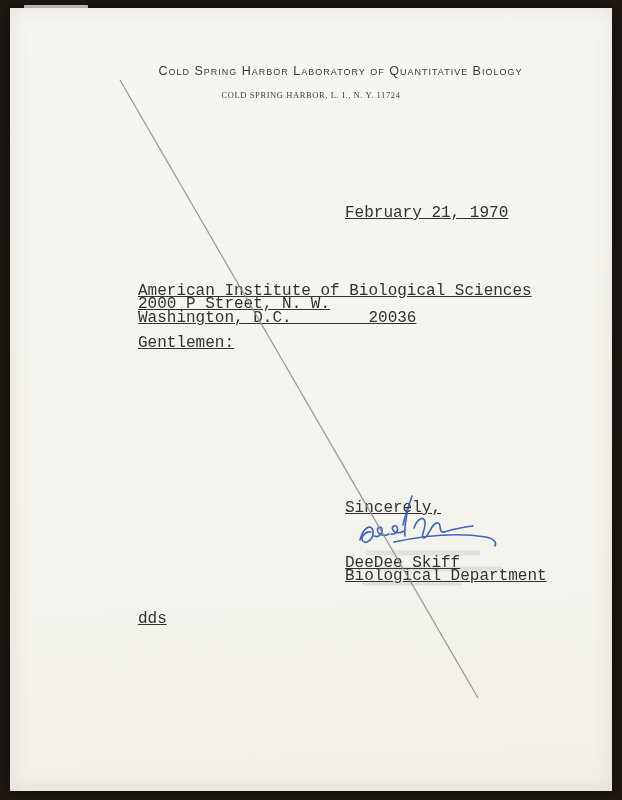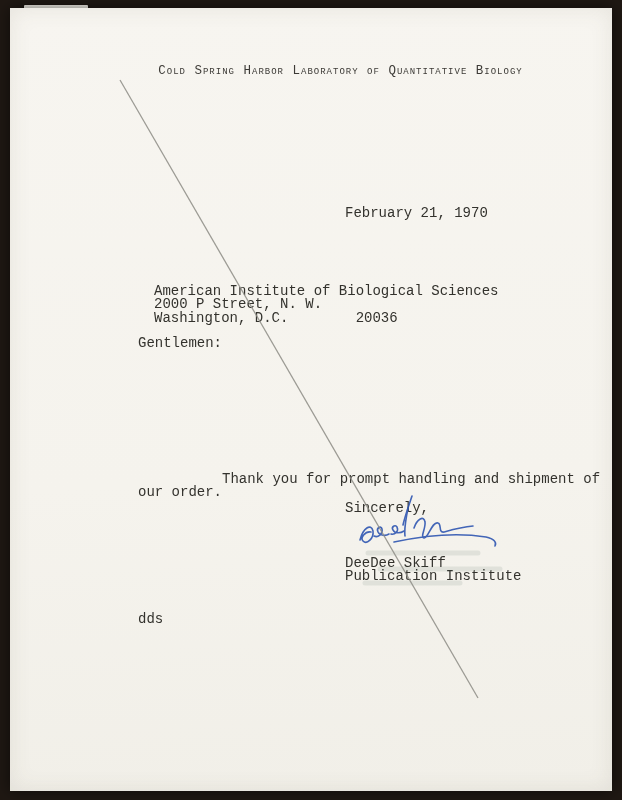--- a/index.html
+++ b/index.html
@@ -20,42 +20,43 @@
   .corner-tag svg{position:absolute;left:4px;top:3px;}
   
   .paper{
     position:absolute;left:10px;top:8px;width:602px;height:783px;
     background:linear-gradient(178deg,#f7f5f0 0%,#f5f3ed 60%,#f1efe8 100%);
     box-shadow:0 0 14px rgba(0,0,0,.55), inset 0 0 22px rgba(90,80,60,.10);
   }
   .letterhead-org{
     position:absolute;left:16px;right:0;top:56px;
     text-align:center;
-    font-family:Liberation Mono, monospace;
+    font-family:Liberation Sans, sans-serif;
     font-variant:small-caps;
     font-size:12.5px;letter-spacing:1px;
     color:#3c3a36;
     padding-left:43px;
   }
   .letterhead-addr{
     position:absolute;left:0;right:0;top:82px;
     text-align:center;
     font-family:"Liberation Serif", serif;
     font-size:8.5px;letter-spacing:.6px;
     color:#45433e;
   }
   .tw{ 
     position:absolute;
     font-family:"Liberation Mono", monospace;
-    font-size:14px;line-height:13.3px;
+    font-size:16px;line-height:13.3px;
     color:#33322d;
     white-space:pre-wrap;
+    text-decoration:underline;
   }
   .date-line{left:335px;top:199px;}
-  .recipient{left:144px;top:277px;}
+  .recipient{left:128px;top:277px;}
   .salutation{left:128px;top:329px;}
   .para1{left:128px;top:351px;}
   .para2{left:128px;top:412px;}
   .para3{left:128px;top:465px;}
   .closing{left:335px;top:494px;text-align:center;}
   .sig-name{left:335px;top:549px;}
   .sig-title{left:335px;top:562px;}
   .initials{left:128px;top:605px;text-align:right;}
   .signature-svg{position:absolute;left:326px;top:484px;pointer-events:none;}
   .pencil-svg{position:absolute;left:0;top:0;pointer-events:none;}
@@ -69,51 +70,50 @@
   <div class="corner-tag">
     <svg width="50" height="16" viewBox="0 0 50 16">
       <path d="M3,9 c3,-4 6,2 9,-1 m4,1 l3,0 m6,-2 c2,3 5,-2 8,1" fill="none" stroke="#1c2636" stroke-width="1.4" stroke-linecap="round"></path>
     </svg>
   </div>
 
   <div class="paper">
 
     <div class="letterhead-org">Cold Spring Harbor Laboratory of Quantitative Biology</div>
 
+    <div class="letterhead-addr">COLD SPRING HARBOR, L. I., N. Y. 11724</div>
 
     <div class="tw date-line">February 21, 1970</div>
 
     <div class="tw recipient">American Institute of Biological Sciences
 2000 P Street, N. W.
 Washington, D.C.        20036</div>
 
     <div class="tw salutation">Gentlemen:</div>
 
 
 
-    <div class="tw para3">          Thank you for prompt handling and shipment of
-our order.</div>
 
     <div class="tw closing">Sincerely,</div>
 
     <svg class="signature-svg" width="180" height="66" viewBox="0 0 180 66">
       <g fill="none" stroke="#2a52b0" stroke-width="1.6" stroke-linecap="round" opacity="0.88">
         <path d="M76,4 c-3,9 -7,20 -9,29"></path>
         <path d="M24,48 c3,-12 11,-17 13,-9 c1,7 -6,14 -10,10 c-3,-3 2,-10 8,-9"></path>
         <path d="M38,44 c4,2 9,-2 8,-7 c-1,-4 -6,-1 -4,3 c2,4 8,4 11,2"></path>
         <path d="M55,42 c4,1 8,-3 6,-7 c-2,-3 -6,0 -4,3 c2,4 8,3 11,1"></path>
         <path d="M72,16 c-2,10 -4,21 -3,28"></path>
         <path d="M78,36 c3,-9 10,-13 11,-6 c1,6 -5,15 -1,16 c4,1 8,-17 14,-15 c4,1 0,10 6,9 c7,-2 17,-5 29,-6"></path>
         <path d="M58,50 c28,-6 62,-10 92,-5 c8,2 11,5 9,9"></path>
       </g>
     </svg>
 
     <div class="tw sig-name">DeeDee Skiff</div>
 
-    <div class="tw sig-title">Publication Institute</div>
+    <div class="tw sig-title">Biological Department</div>
 
     <div class="tw initials">dds</div>
 
     <svg class="ghost-svg" width="150" height="48" viewBox="0 0 150 48">
       <g fill="none" stroke="#3a5a4a" stroke-width="5" stroke-linecap="round">
         <path d="M8,10 h110"></path>
         <path d="M20,26 h120"></path>
         <path d="M5,40 h95"></path>
       </g>
     </svg>

